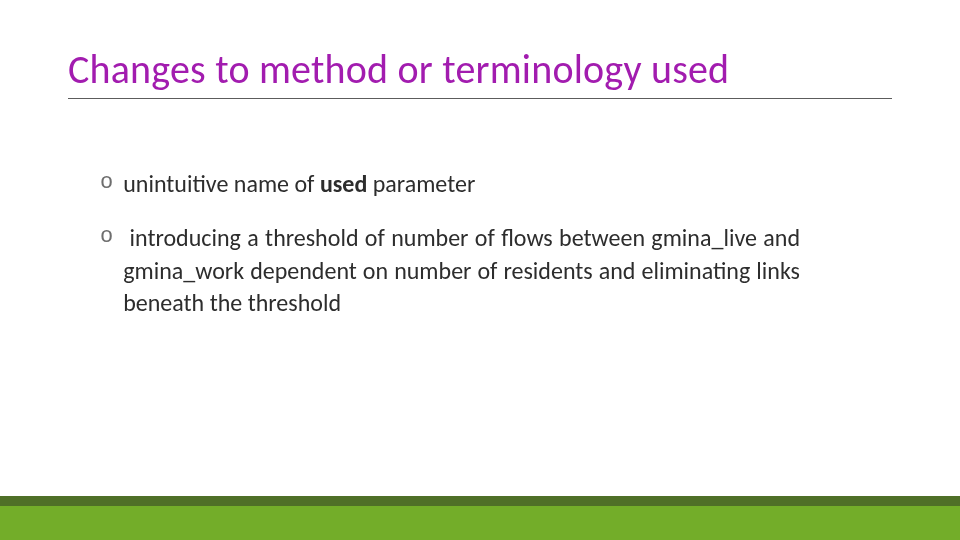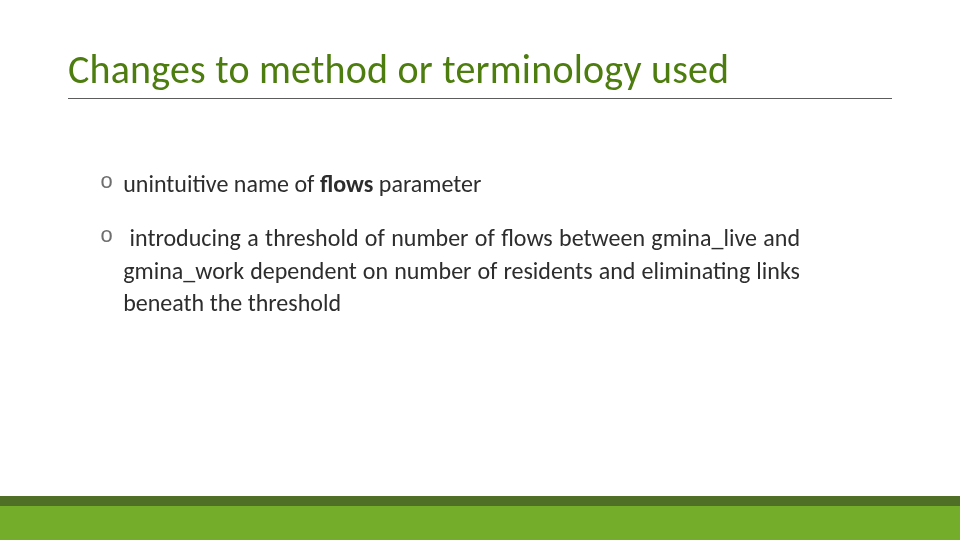--- a/index.html
+++ b/index.html
@@ -20,21 +20,21 @@
   }
   .title-block {
     position: absolute;
     left: 68px;
     top: 48px;
     width: 824px;
   }
   .title {
     font-size: 40px;
     font-weight: 400;
-    color: #4d7c0f;
+    color: #a21caf;
     letter-spacing: 0.2px;
     padding-bottom: 6px;
     border-bottom: 1.5px solid #5c5c5c;
     line-height: 1.1;
     margin: 0;
   }
   .content {
     position: absolute;
     left: 100px;
     top: 168px;
@@ -85,21 +85,21 @@
 <div class="slide">
 
   <div class="title-block">
     <h1 class="title">Changes to method or terminology used</h1>
   </div>
 
   <div class="content">
 
     <div class="bullet">
       <span class="bullet-marker">o</span>
-      <span class="bullet-text">unintuitive name of <b>flows</b> parameter</span>
+      <span class="bullet-text">unintuitive name of <b>used</b> parameter</span>
     </div>
 
     <div class="bullet">
       <span class="bullet-marker">o</span>
       <span class="bullet-text justified">&nbsp;introducing a threshold of number of flows between gmina_live and gmina_work dependent on number of residents and eliminating links beneath the threshold</span>
     </div>
 
   </div>
 
   <div class="footer-bar-shadow"></div>

